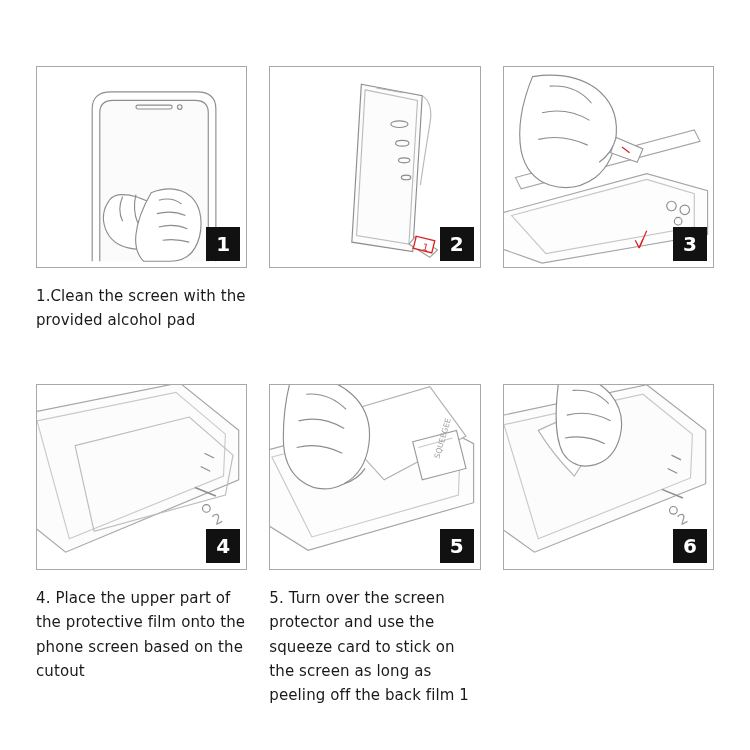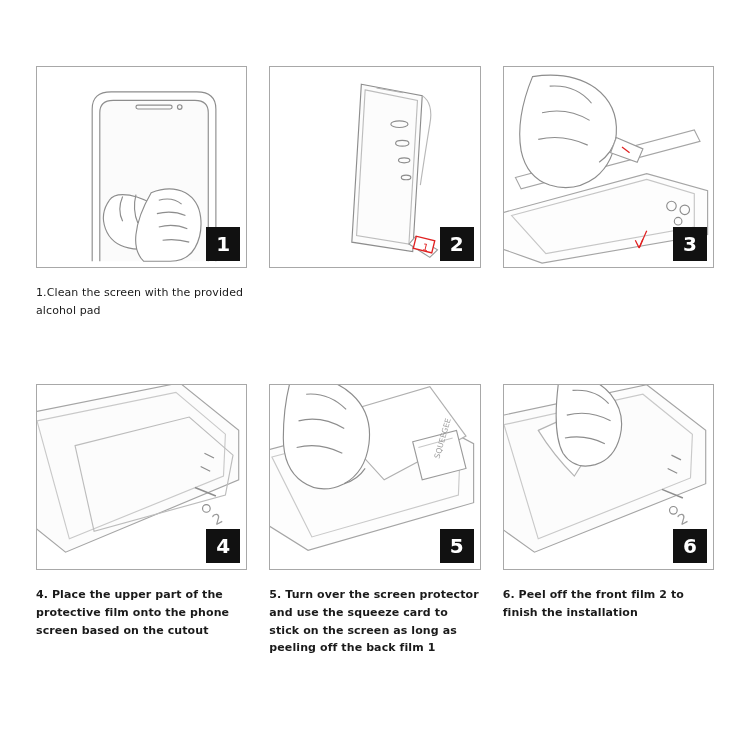--- a/index.html
+++ b/index.html
@@ -35,27 +35,27 @@
     position: relative;
     width: 100%;
     height: 202px;
     border: 1px solid #a8a8a8;
     box-sizing: border-box;
     background: #ffffff;
     overflow: hidden;
   }
   .caption {
     margin-top: 16px;
-    font-size: 11px;
+    font-size: 15px;
     line-height: 1.62;
     color: #1a1a1a;
     letter-spacing: 0.1px;
     min-height: 86px;
   }
-  .row2 .caption { min-height: 110px; font-weight: bold; }
+  .row2 .caption { min-height: 110px; }
   .row2 .panel { height: 186px; }
   .spacer-row { height: 14px; }
 
   .badge {
     position: absolute;
     right: 6px;
     bottom: 6px;
     width: 34px;
     height: 34px;
     background: #111111;
@@ -242,17 +242,16 @@
 
             <path d="M58 -12 Q94 -16 112 6 Q128 26 122 50 Q116 74 96 80 Q74 86 62 68 Q50 46 58 -12 Z" fill="#ffffff"></path>
             <path d="M72 2 Q96 0 110 16"></path>
             <path d="M66 28 Q90 22 112 34"></path>
             <path d="M64 52 Q86 48 106 58"></path>
           </g>
           <text x="186" y="144" font-family="DejaVu Sans, sans-serif" font-size="15" fill="#9b9b9b" transform="rotate(-28 186 144)">2</text>
         </svg>
         <div class="badge">6</div>
       </div>
-      <div class="caption">6. Peel off the front film 2 to finish the installation</div>
     </div>
   </div>
 
 </div>
 
 </body></html>

